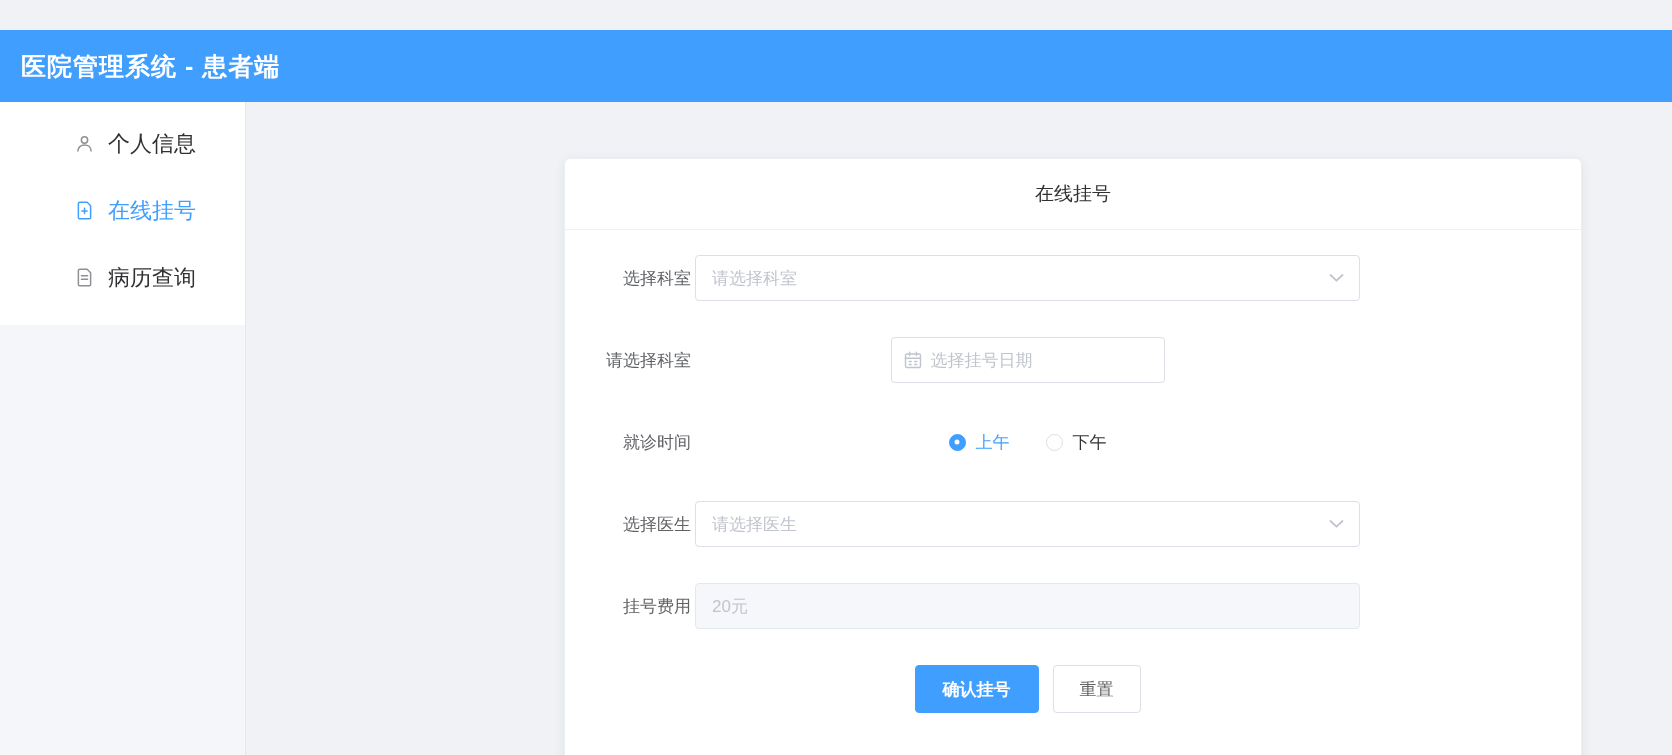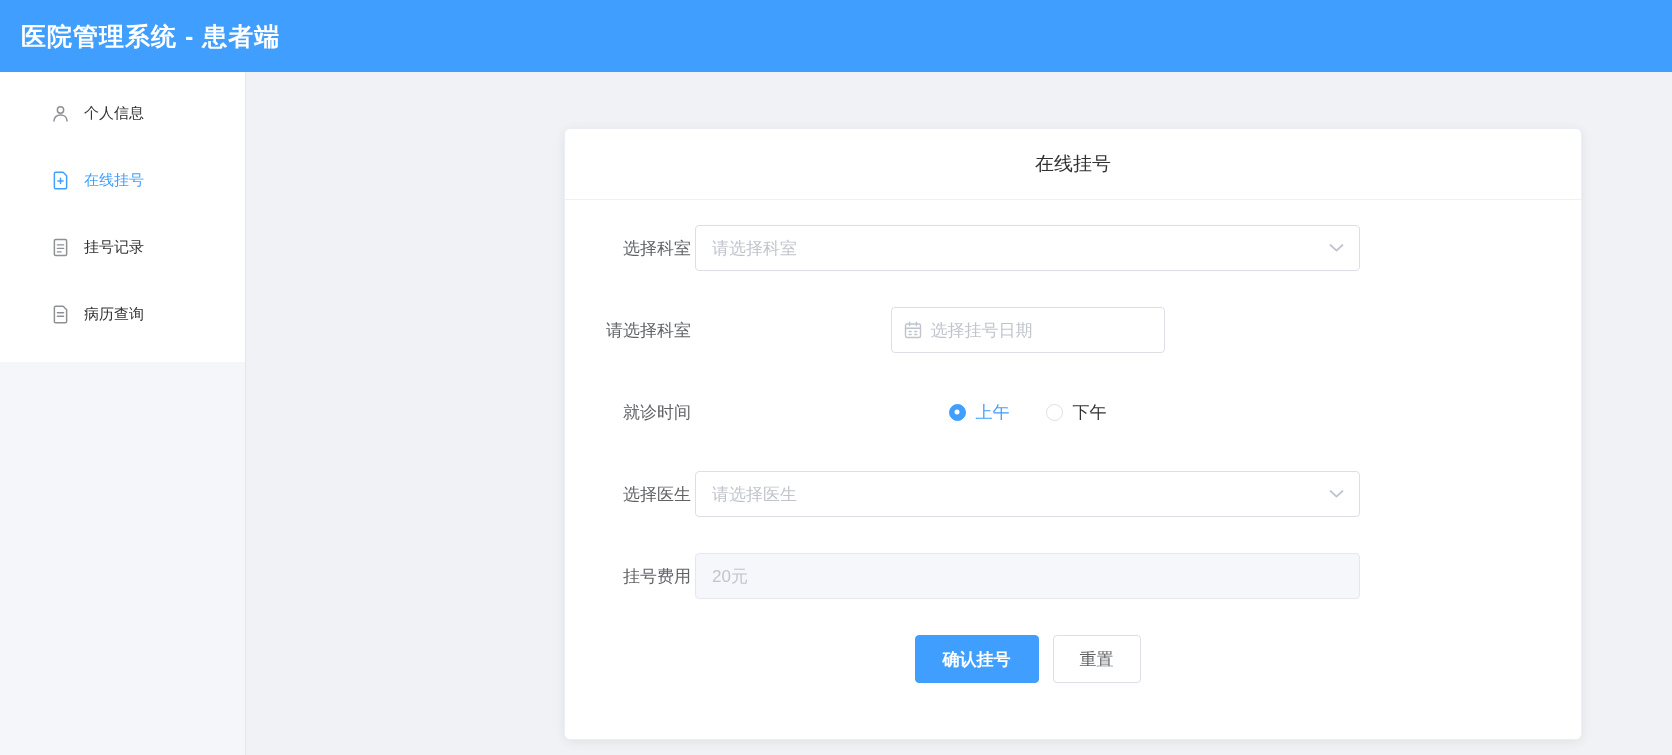--- a/index.html
+++ b/index.html
@@ -5,33 +5,33 @@
   * { margin:0; padding:0; box-sizing:border-box; }
   html,body { width:1672px; height:755px; overflow:hidden; }
   body { font-family:"Liberation Sans","DejaVu Sans",sans-serif; background:#f0f2f5; }
 
   .app { width:1672px; height:755px; display:flex; flex-direction:column; }
 
   
   .header {
     height:72px; flex:0 0 72px; background:#409eff; color:#ffffff;
     display:flex; align-items:center; padding-left:21px;
-    font-size:25px; font-weight:bold; letter-spacing:1px;
+    font-size:25px; font-weight:bold; letter-spacing:1px;margin-top:30px;
   }
 
   
   .body { flex:1; display:flex; min-height:0; }
   .aside {
     width:246px; flex:0 0 246px; background:#f5f6f9;
     border-right:1px solid #e4e7ed; display:flex; flex-direction:column;
   }
   .menu { background:#ffffff; padding:8px 0 14px 0; }
   .menu-item {
-    height:67px; display:flex; align-items:center; padding-left:50px;
-    font-size:15px; color:#303133; cursor:pointer;
+    height:67px; display:flex; align-items:center; padding-left:74px;
+    font-size:22px; color:#303133; cursor:pointer;
   }
   .menu-item .mi-icon { width:21px; height:21px; margin-right:13px; display:inline-flex; }
   .menu-item.active { color:#409eff; }
 
   .main { flex:1; position:relative; background:#f0f2f5; }
 
   
   .card {
     position:absolute; left:318px; top:56px; width:1018px; height:612px;
     background:#ffffff; border-radius:6px;
@@ -125,29 +125,20 @@
         <div class="menu-item active">
           <span class="mi-icon">
             <svg viewBox="0 0 24 24" width="21" height="21" fill="none" stroke="#409eff" stroke-width="1.7" stroke-linecap="round" stroke-linejoin="round">
               <path d="M5 4a1.5 1.5 0 0 1 1.5-1.5H15l4 4V20A1.5 1.5 0 0 1 17.5 21.5h-11A1.5 1.5 0 0 1 5 20z"></path>
               <path d="M12 9.5v6M9 12.5h6"></path>
             </svg>
           </span>
           <span>在线挂号</span>
         </div>
 
-        <div class="menu-item">
-          <span class="mi-icon">
-            <svg viewBox="0 0 24 24" width="21" height="21" fill="none" stroke="#8d9095" stroke-width="1.7" stroke-linecap="round" stroke-linejoin="round">
-              <rect x="5" y="2.8" width="14" height="18.4" rx="1.5"></rect>
-              <path d="M8.5 9h7M8.5 13h7M8.5 17h4"></path>
-            </svg>
-          </span>
-          <span>挂号记录</span>
-        </div>
 
         <div class="menu-item">
           <span class="mi-icon">
             <svg viewBox="0 0 24 24" width="21" height="21" fill="none" stroke="#8d9095" stroke-width="1.7" stroke-linecap="round" stroke-linejoin="round">
               <path d="M5 4a1.5 1.5 0 0 1 1.5-1.5H15l4 4V20A1.5 1.5 0 0 1 17.5 21.5h-11A1.5 1.5 0 0 1 5 20z"></path>
               <path d="M8.5 10h7M8.5 14h7"></path>
             </svg>
           </span>
           <span>病历查询</span>
         </div>

